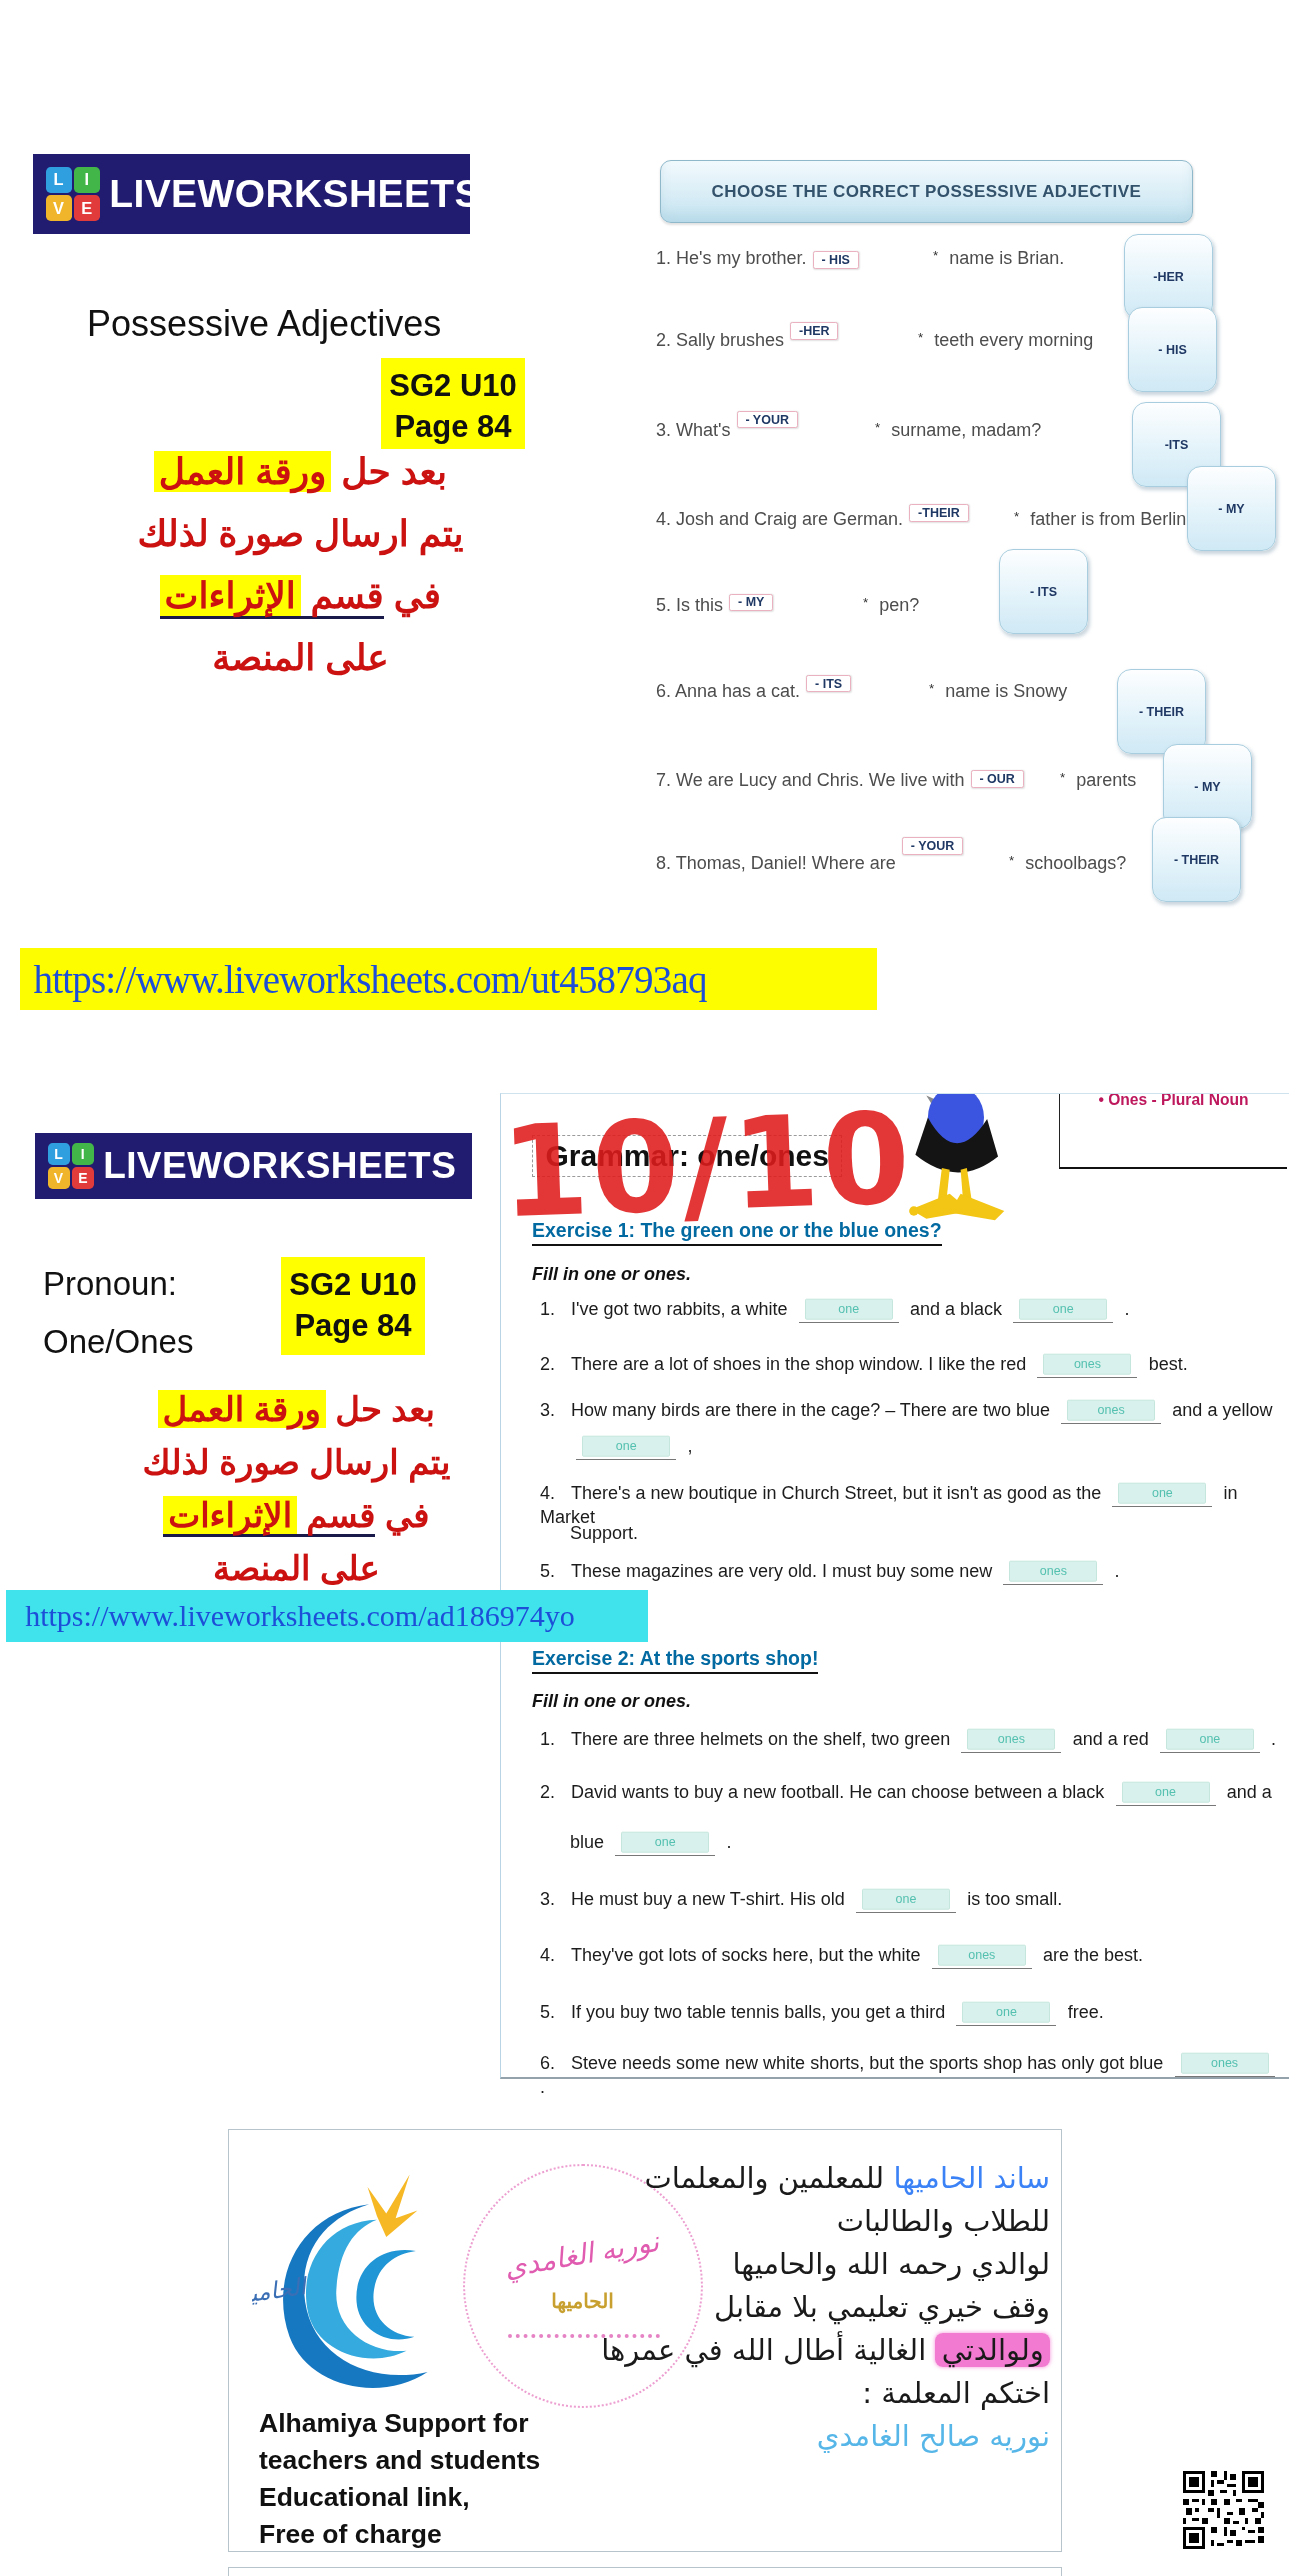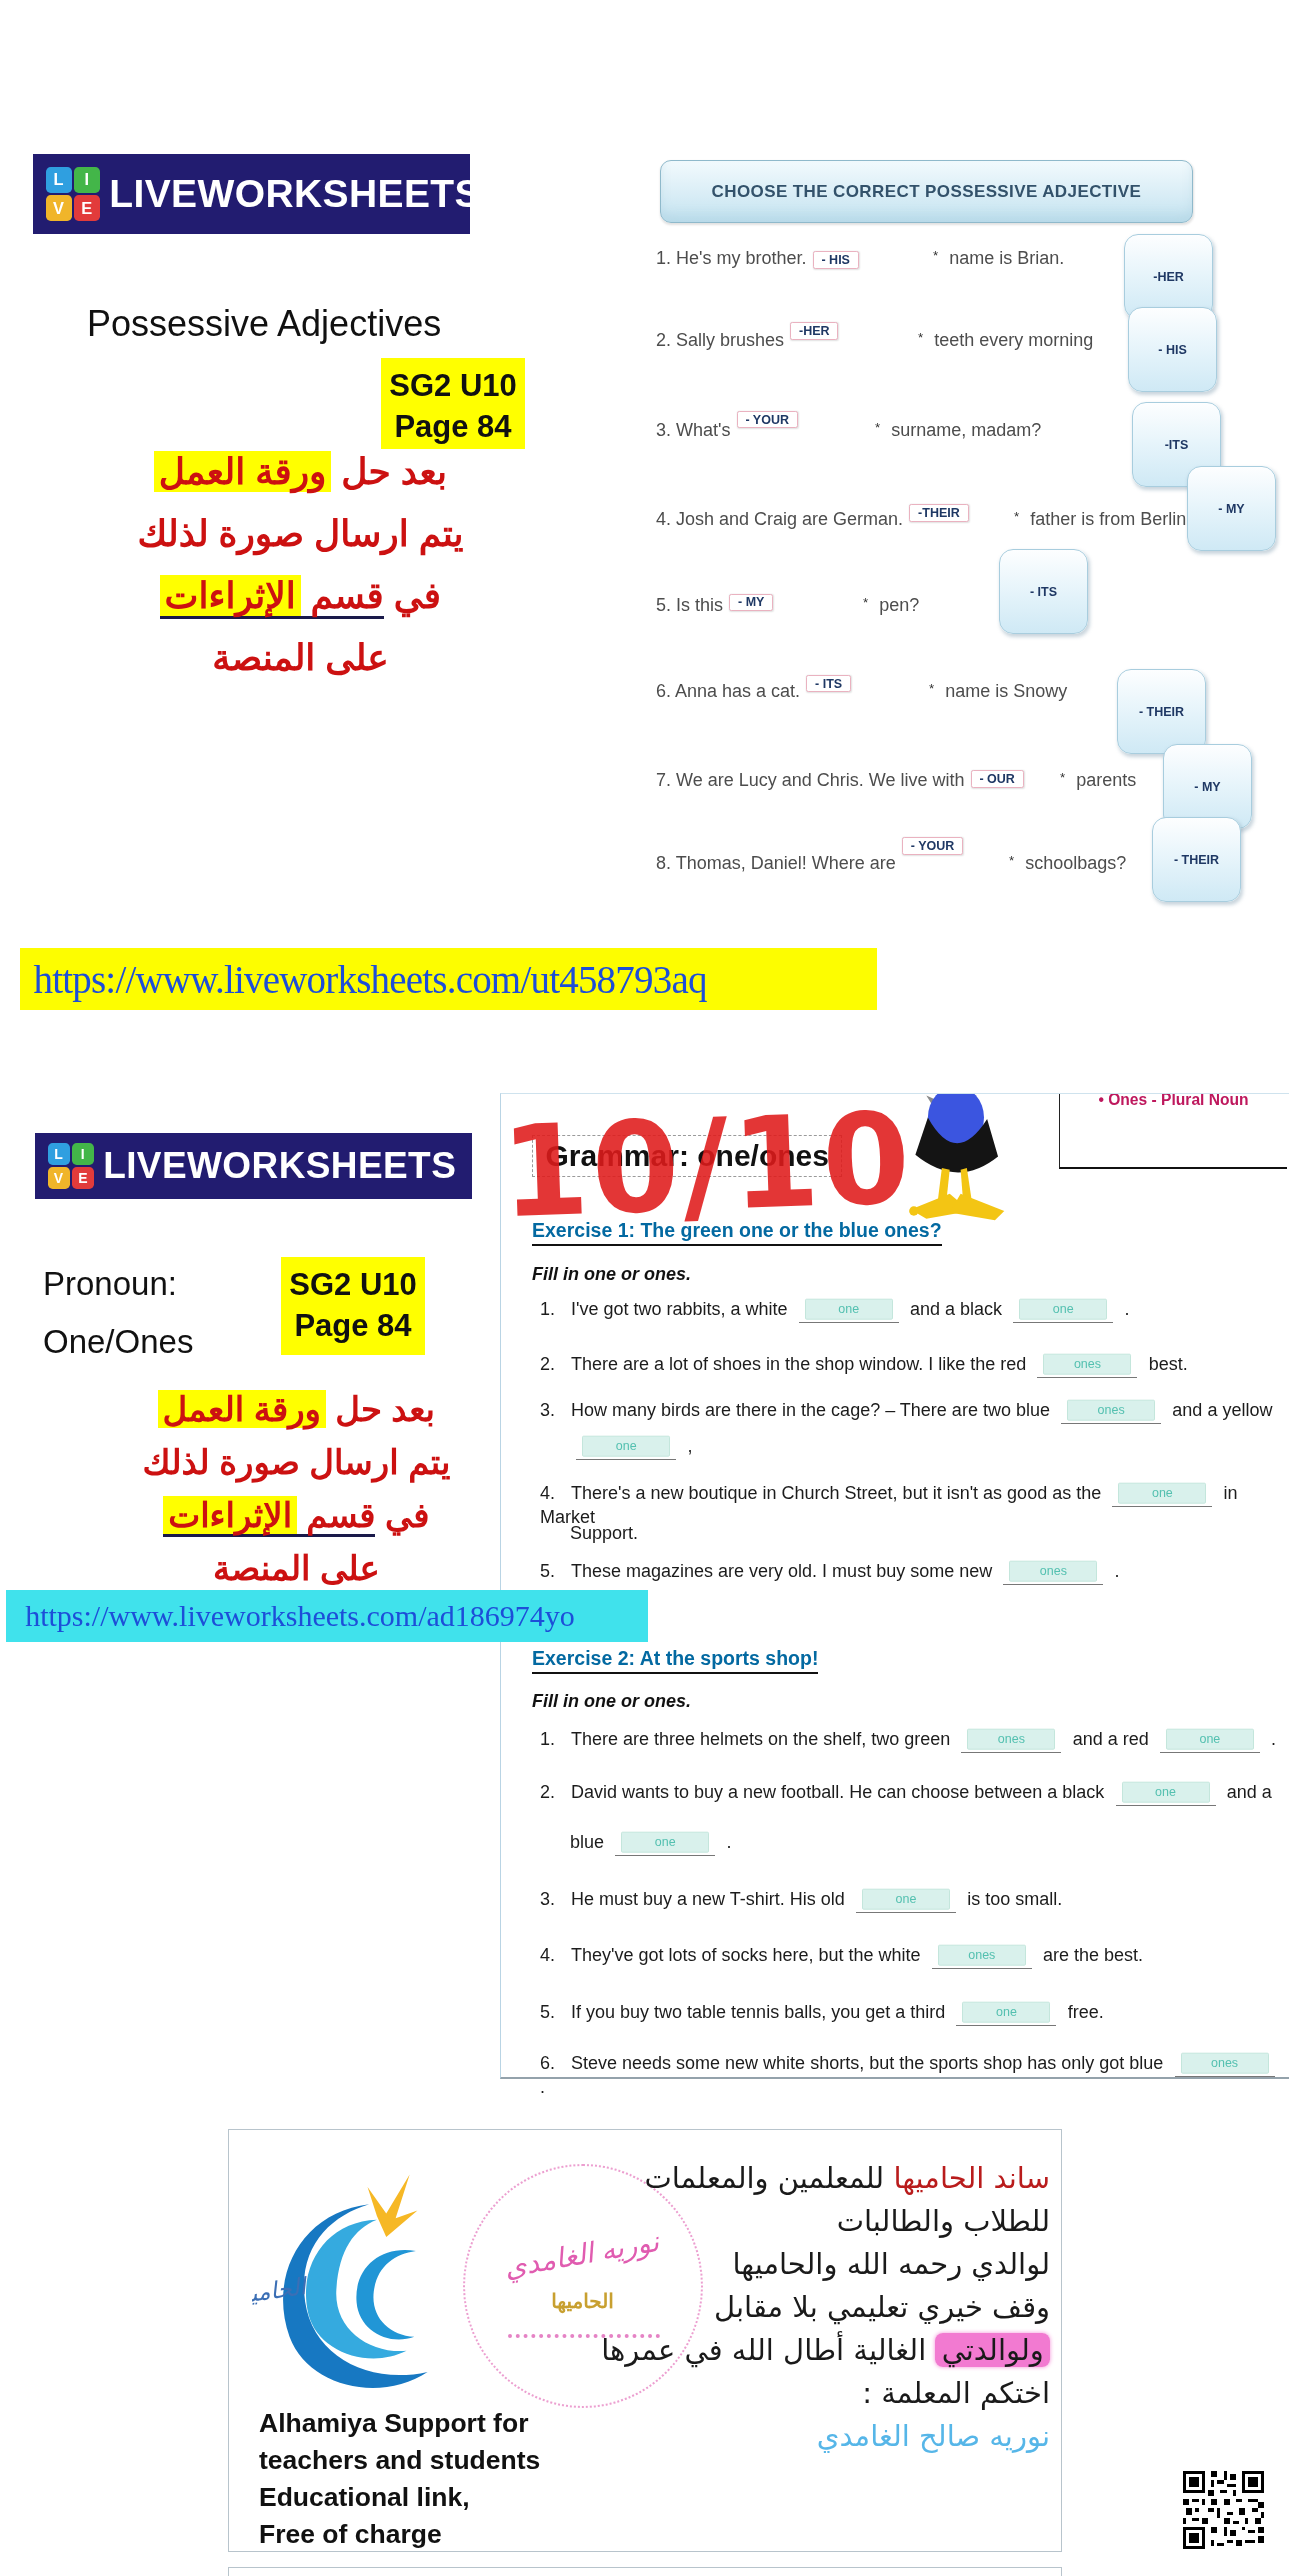--- a/index.html
+++ b/index.html
@@ -76,21 +76,21 @@
        margin:0 6.2px;line-height:15.6px;}
   .fill{display:inline-block;font-style:normal;background:#d9f1ec;border:0.8px solid #c4e6dc;
        color:#54c0b0;font-size:12.5px;line-height:19px;min-width:86px;border-radius:1.6px;
        transform:translateY(-2.3px);}
 
   
   #footer{position:absolute;left:228px;top:2129px;width:834px;height:423px;
        border:1.6px solid #b8c4cc;box-sizing:border-box;}
   .f-arabic{position:absolute;right:11px;top:26.5px;direction:rtl;text-align:right;color:#1a1a1a;
        font-size:29px;line-height:43px;white-space:nowrap;font-family:"DejaVu Sans",sans-serif;}
-  .dark-red{color:#b91c1c;}
+  .dark-red{color:#3b82f6;}
   .pink-hl{background:#f27ad1;border-radius:7.8px;padding:0 6.2px;box-shadow:0 0 4.7px #f48fd8;}
   .sig-blue{color:#56b6e8;}
   .f-english{position:absolute;left:30px;top:275px;color:#111;font-size:26.5px;line-height:37px;
        font-weight:600;white-space:nowrap;}
   .stamp{position:absolute;left:234px;top:34px;width:240px;height:244px;border:2.3px dotted #ec9fd0;
        border-radius:50%;box-sizing:border-box;}
   .stamp .s1{position:absolute;left:23.4px;top:72px;width:187px;text-align:center;color:#e05cb0;
        font-size:28px;font-style:italic;transform:rotate(-10deg);direction:rtl;}
   .stamp .s2{position:absolute;left:47px;top:123px;width:141px;text-align:center;color:#c8a030;
        font-size:20px;font-weight:bold;direction:rtl;}

